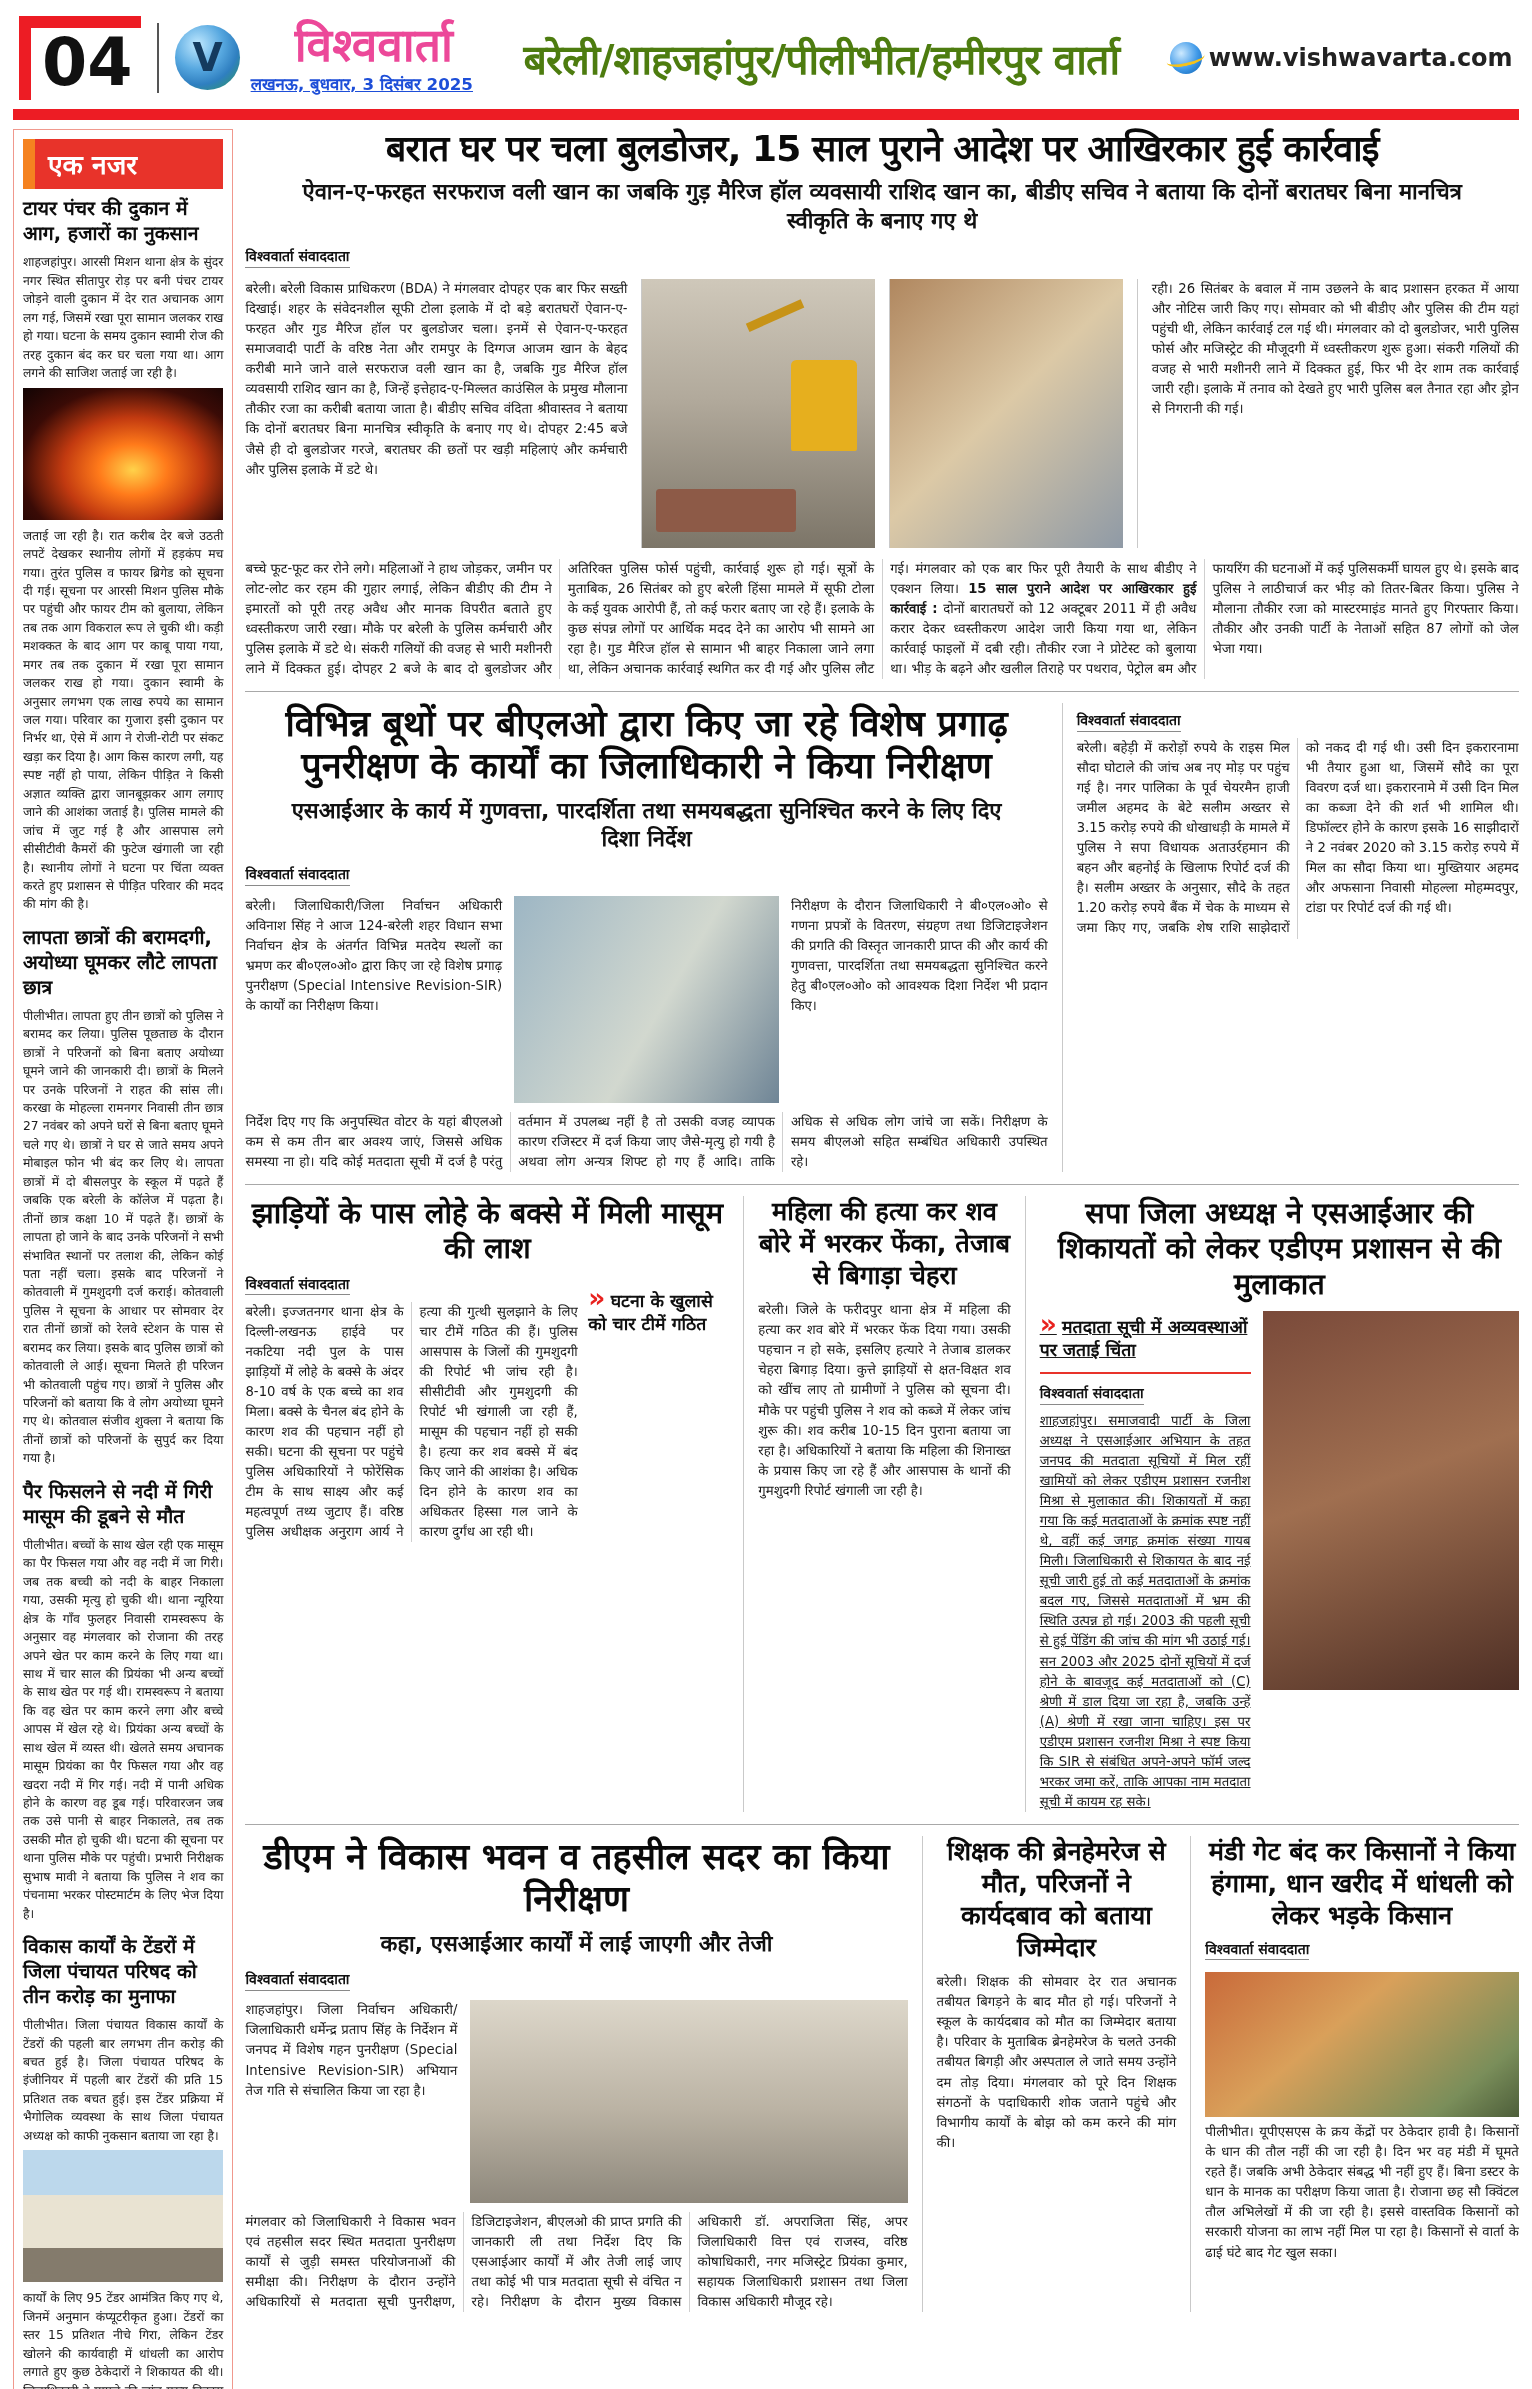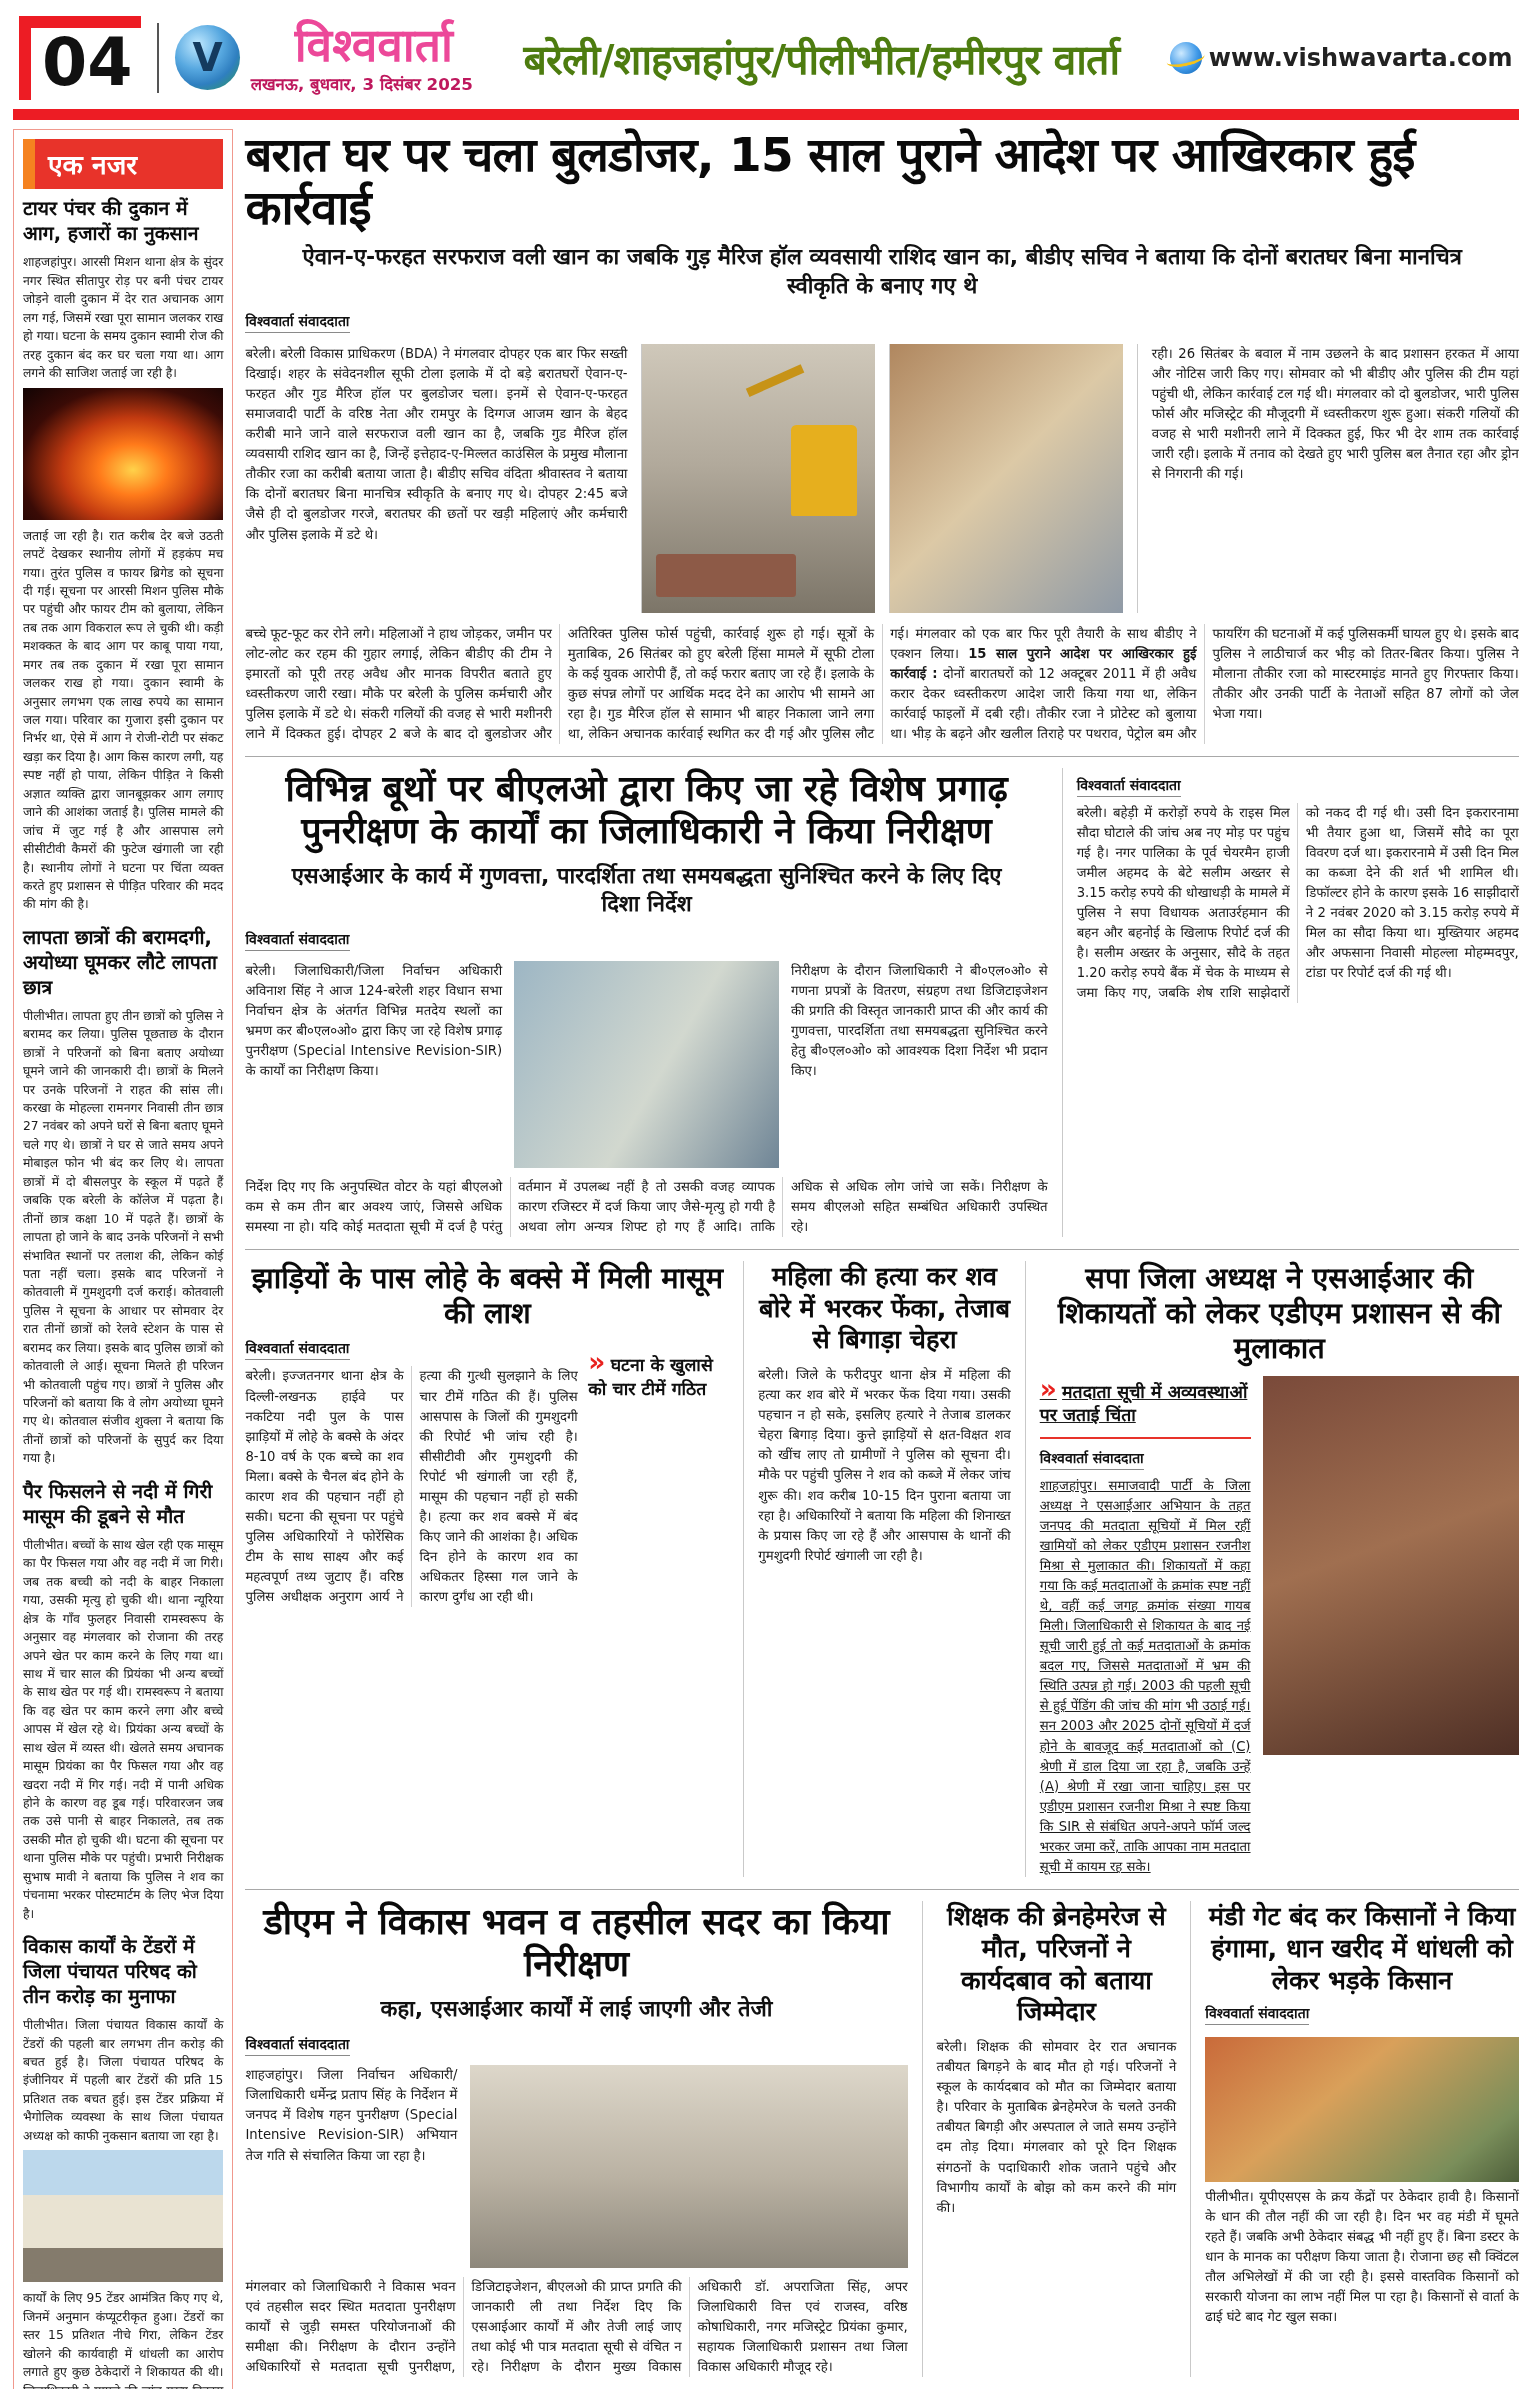--- a/index.html
+++ b/index.html
@@ -9,21 +9,21 @@
   
   .masthead { display:flex; align-items:center; padding:7px 19.4px 3.5px 19.4px; gap:16px; }
   .pageno { font-size:65px; font-weight:bold; line-height:1; color:#111;
             border-top:12.3px solid #ed1c24; border-left:12.3px solid #ed1c24; padding:1.8px 8.8px 5.3px 10.6px; }
   .m-divider { width:1.8px; height:70px; background:#555; }
   .brand { display:flex; align-items:center; gap:10.6px; }
   .logo-circle { width:65px; height:65px; border-radius:50%; flex:none;
      background: radial-gradient(circle at 35% 30%, #bfe8ff 0%, #57a8e0 40%, #2f7fc0 65%, #2e9e4f 100%);
      display:flex; align-items:center; justify-content:center; font-size:39px; font-weight:bold; color:#143a5e; }
   .paper-name { font-size:46px; font-weight:bold; color:#ec4899; line-height:1.05;margin-left:44px; }
-  .edition { font-size:16.7px; font-weight:bold; color:#be185d; margin-top:3px; }
+  .edition { font-size:16.7px; font-weight:bold; color:#1d4ed8; margin-top:3px;text-decoration:underline; }
   .section-title { flex:1; text-align:center; font-size:41px; font-weight:bold; color:#4d7c0f; letter-spacing:-0.9px; }
   .website-wrap { display:flex; align-items:center; gap:7px; }
   .ie-icon { width:32px; height:32px; border-radius:50%; flex:none; position:relative;
      background: radial-gradient(circle at 35% 35%, #cdeaff 0%, #3f99e8 55%, #0b5cab 100%); }
   .ie-icon:after { content:""; position:absolute; left:-3.5px; top:8.8px; width:39px; height:12.3px;
      border-radius:50%; border-bottom:3.5px solid #f6c21a; transform:rotate(-12deg); }
   .website { font-size:24px; font-weight:bold; color:#222; }
   .red-bar { height:11.4px; background:#ed1c24; margin:5.3px 13.2px 8.8px 13.2px; }
 
   
@@ -39,21 +39,21 @@
   .sb-art { margin-bottom:12.3px; }
   .sb-hl { font-size:19.4px; font-weight:bold; line-height:1.28; margin-bottom:6.2px; color:#0d0d0d; }
   .sb-body { font-size:12.3px; line-height:1.5; text-align:justify; }
   .sb-photo { height:132px; margin:5.3px 0 7px 0; }
   .fire-photo { background: radial-gradient(ellipse at 55% 62%, #ffd24a 0%, #ff7a1a 22%, #c23a10 45%, #3a0b06 72%, #120404 100%); }
   .building-photo { background: linear-gradient(180deg, #bcd8ec 0 34%, #e9e3d2 34% 74%, #847b6c 74% 100%); }
 
   
   .main { flex:1; min-width:0; }
   .band { border-top:0.9px solid #a8a8a8; margin-top:12.3px; padding-top:10.6px; }
-  .hl-xl { font-size:47px; font-weight:bold; line-height:1.12; color:#0a0a0a; letter-spacing:-0.9px; }
+  .hl-xl { font-size:36px; font-weight:bold; text-align:center; line-height:1.12; color:#0a0a0a; letter-spacing:-0.9px; }
   .hl-lg { font-size:36px; font-weight:bold; text-align:center; line-height:1.18; color:#0a0a0a; }
   .hl-md { font-size:29px; font-weight:bold; text-align:center; line-height:1.22; color:#0a0a0a; }
   .hl-sm { font-size:25.5px; font-weight:bold; text-align:center; line-height:1.25; color:#0a0a0a; }
   .subhead { font-size:22px; font-weight:bold; text-align:center; line-height:1.3; margin:8.8px 26.4px 10.6px 26.4px; color:#111; }
   .photo { background:#999; }
   .row { display:flex; gap:14px; align-items:stretch; }
   .row > * + * { border-left:0.9px solid #c9c9c9; padding-left:14px; }
   .noleadrule > * + * { border-left:none; padding-left:0; }
   .cols2 { column-count:2; column-gap:16px; column-rule:0.9px solid #cfcfcf; }
   .cols3 { column-count:3; column-gap:16px; column-rule:0.9px solid #cfcfcf; }

